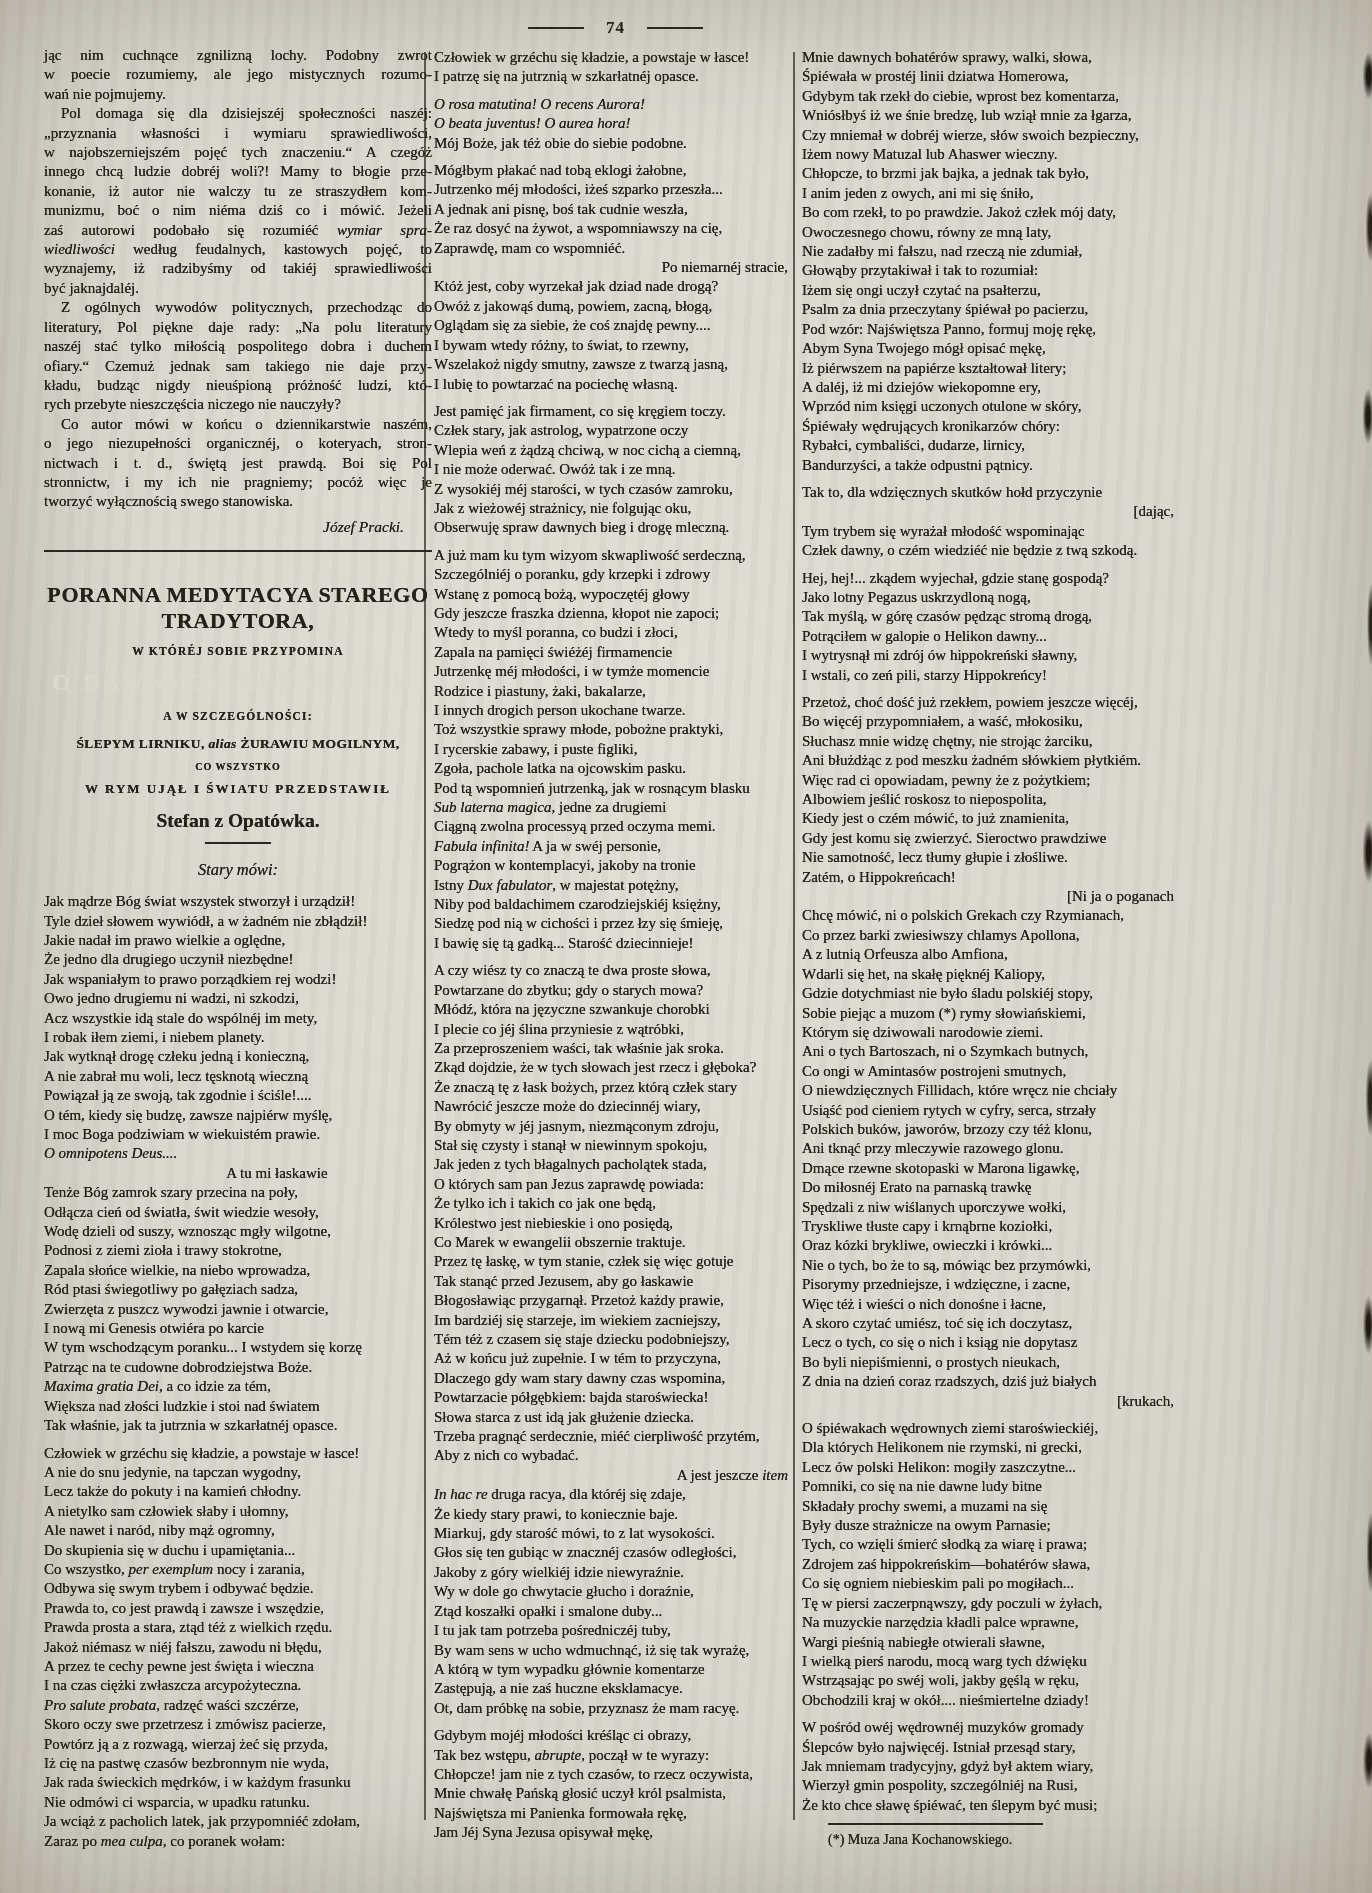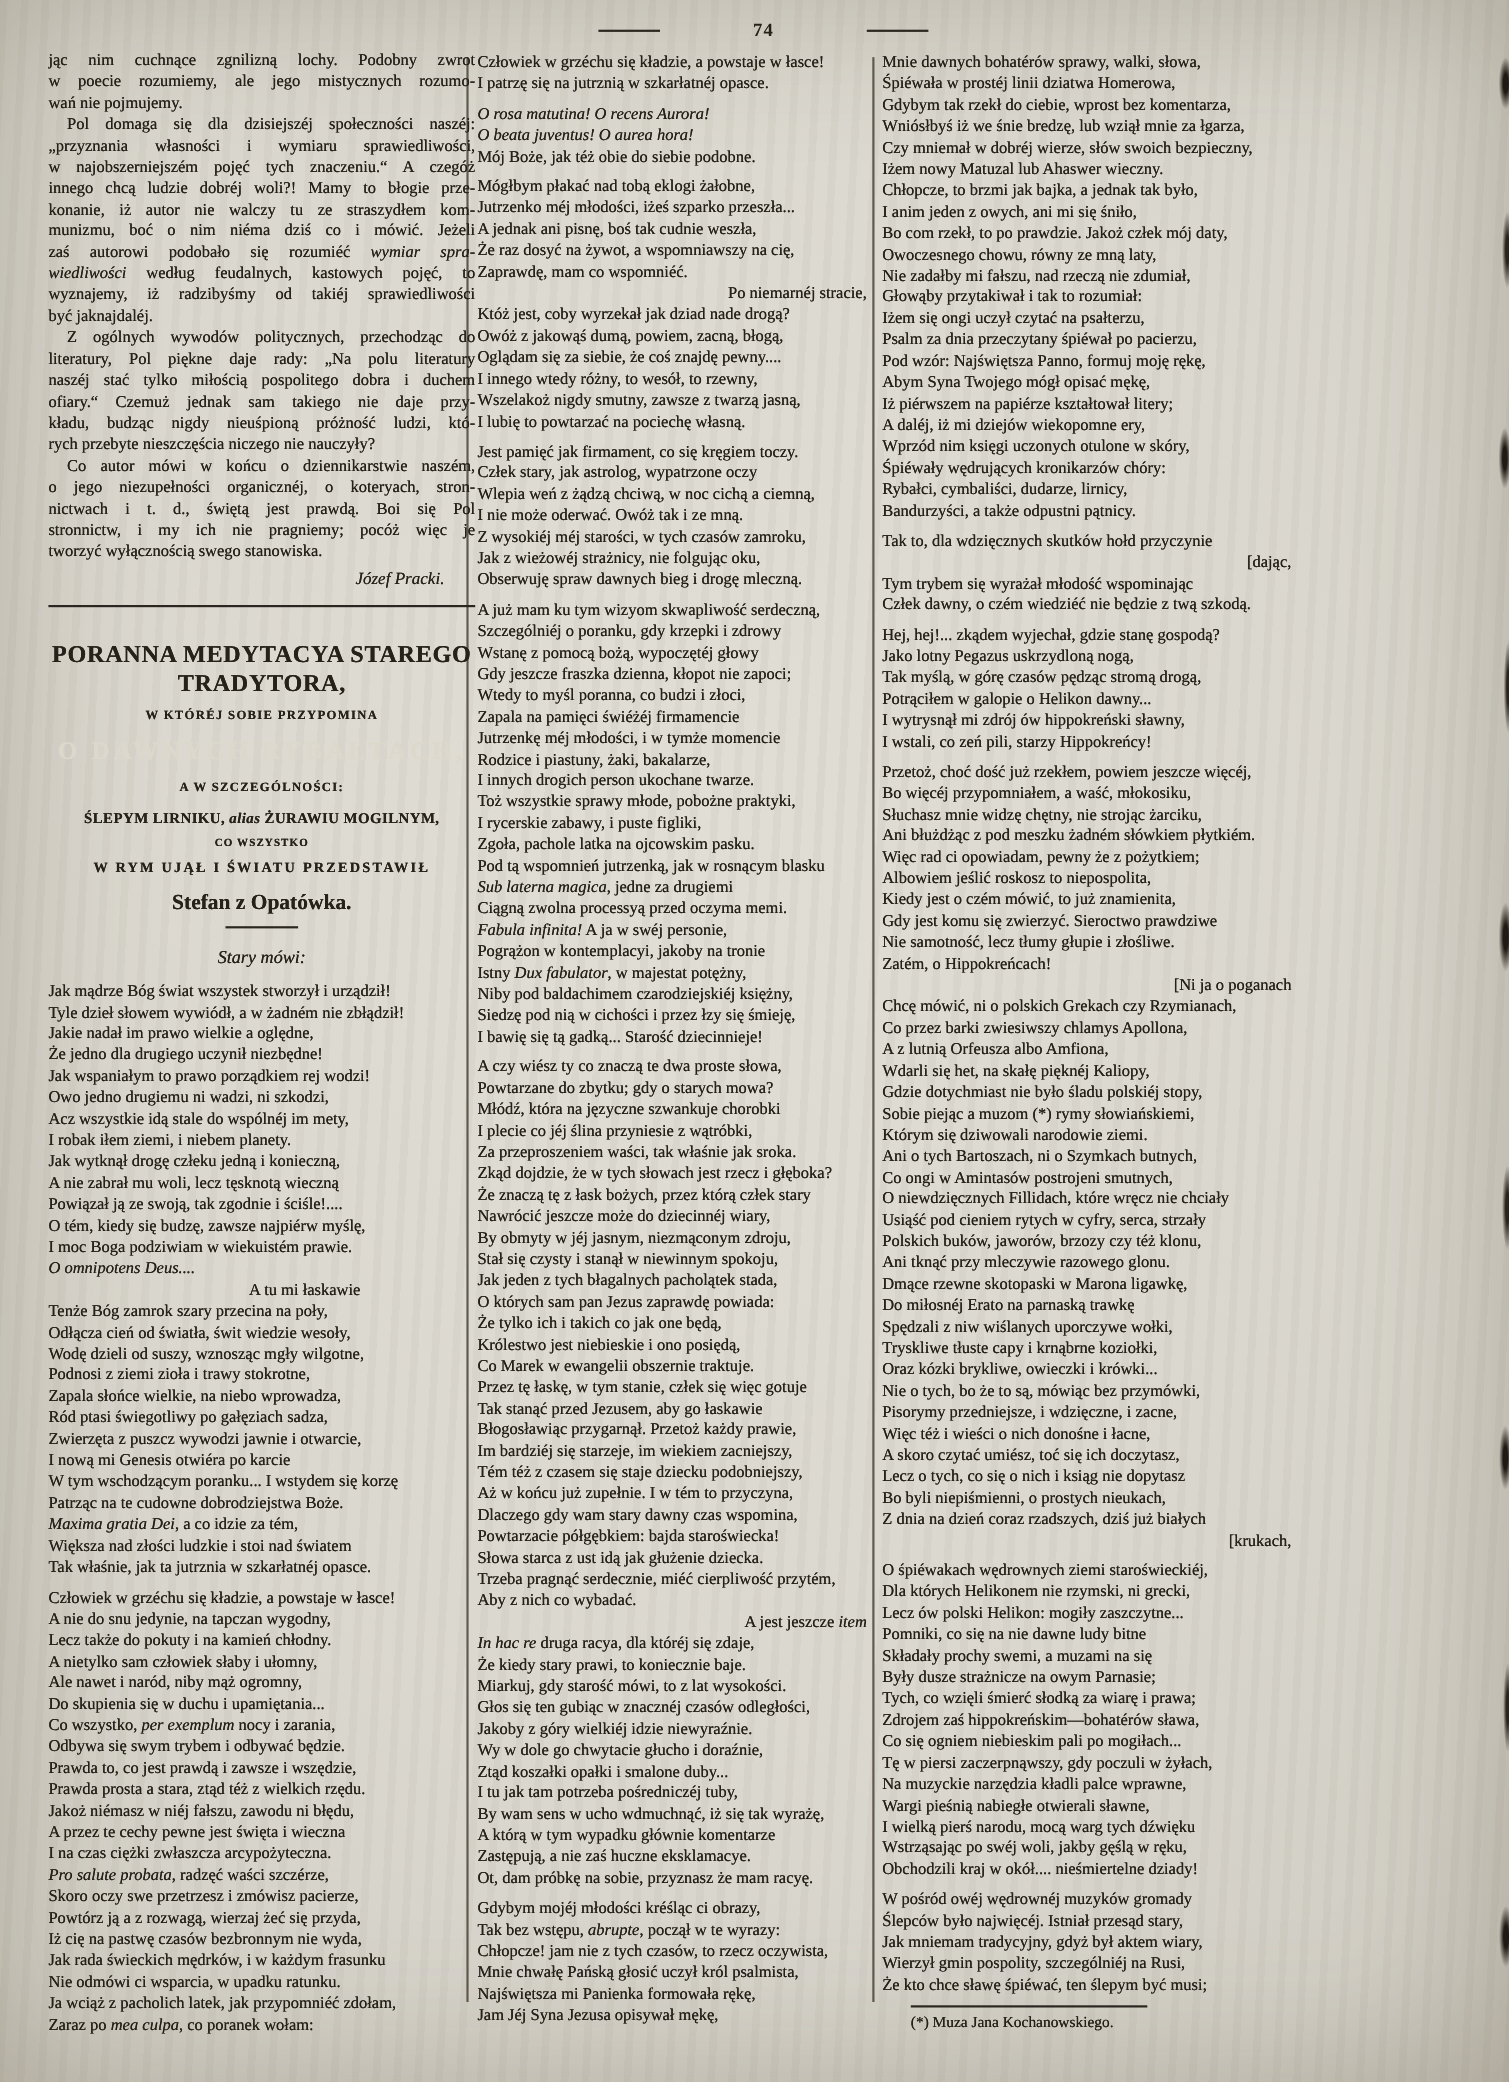--- a/index.html
+++ b/index.html
@@ -11,22 +11,22 @@
   }
   .page{
     position:relative;width:1372px;height:1893px;
     background:
       repeating-linear-gradient(93deg, rgba(120,110,90,.05) 0 7px, rgba(0,0,0,0) 7px 19px),
       radial-gradient(ellipse at 45% 40%, #e0ded5 0%, #dad7cf 55%, #d2cfc6 85%, #c8c4ba 100%);
     box-shadow:inset 0 0 140px rgba(95,85,60,.30);
     color:#26221a;
   }
   .page-header{
-    position:absolute;top:18px;left:544px;width:300px;
-    display:flex;align-items:center;justify-content:space-between;gap:22px;
+    position:absolute;top:18px;left:528px;width:300px;
+    display:flex;align-items:center;justify-content:flex-start;gap:22px;
   }
   .hdash{width:56px;height:2.4px;background:#2b2720;}
   .pagenum{font-size:17px;font-weight:bold;letter-spacing:1px;}
   .divider{position:absolute;top:52px;width:1.6px;height:1768px;background:#4a443a;opacity:.85;}
   .d1{left:424px;}
   .d2{left:793px;}
   .col{position:absolute;top:46px;font-size:15px;}
   .col1{left:44px;width:388px;}
   .col2{left:434px;width:354px;}
   .col3{left:802px;width:372px;}
@@ -196,21 +196,21 @@
         <div class="ln">Mój Boże, jak téż obie do siebie podobne.</div>
         <div class="ln g">Mógłbym płakać nad tobą eklogi żałobne,</div>
         <div class="ln">Jutrzenko méj młodości, iżeś szparko przeszła...</div>
         <div class="ln">A jednak ani pisnę, boś tak cudnie weszła,</div>
         <div class="ln">Że raz dosyć na żywot, a wspomniawszy na cię,</div>
         <div class="ln">Zaprawdę, mam co wspomniéć.</div>
         <div class="ln r">Po niemarnéj stracie,</div>
         <div class="ln">Któż jest, coby wyrzekał jak dziad nade drogą?</div>
         <div class="ln">Owóż z jakowąś dumą, powiem, zacną, błogą,</div>
         <div class="ln">Oglądam się za siebie, że coś znajdę pewny....</div>
-        <div class="ln">I innego wtedy różny, to wesół, to rzewny,</div>
+        <div class="ln">I bywam wtedy różny, to świat, to rzewny,</div>
         <div class="ln">Wszelakoż nigdy smutny, zawsze z twarzą jasną,</div>
         <div class="ln">I lubię to powtarzać na pociechę własną.</div>
         <div class="ln g">Jest pamięć jak firmament, co się kręgiem toczy.</div>
         <div class="ln">Człek stary, jak astrolog, wypatrzone oczy</div>
         <div class="ln">Wlepia weń z żądzą chciwą, w noc cichą a ciemną,</div>
         <div class="ln">I nie może oderwać. Owóż tak i ze mną.</div>
         <div class="ln">Z wysokiéj méj starości, w tych czasów zamroku,</div>
         <div class="ln">Jak z wieżowéj strażnicy, nie folgując oku,</div>
         <div class="ln">Obserwuję spraw dawnych bieg i drogę mleczną.</div>
         <div class="ln g">A już mam ku tym wizyom skwapliwość serdeczną,</div>

